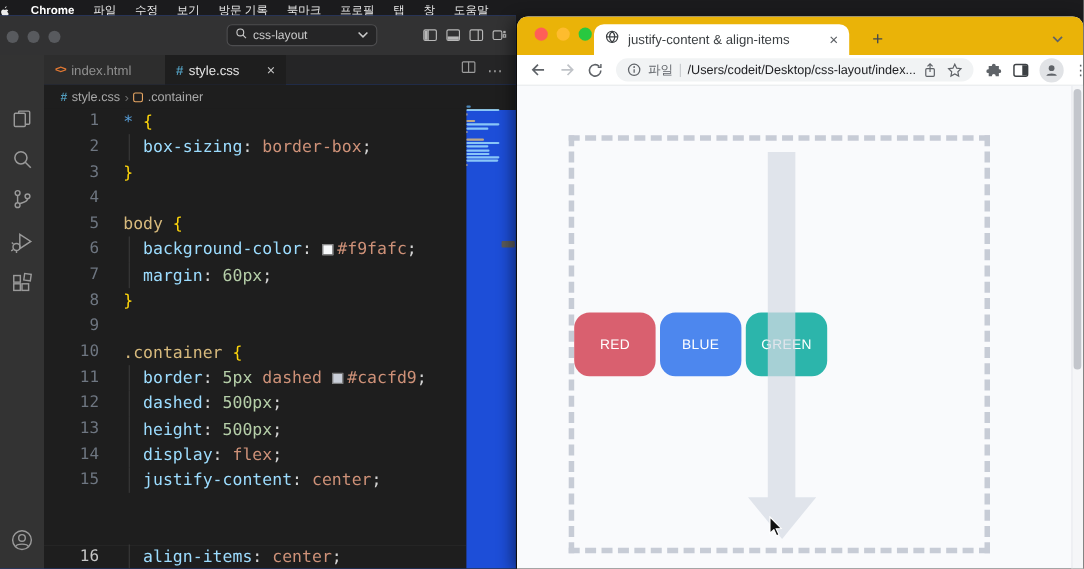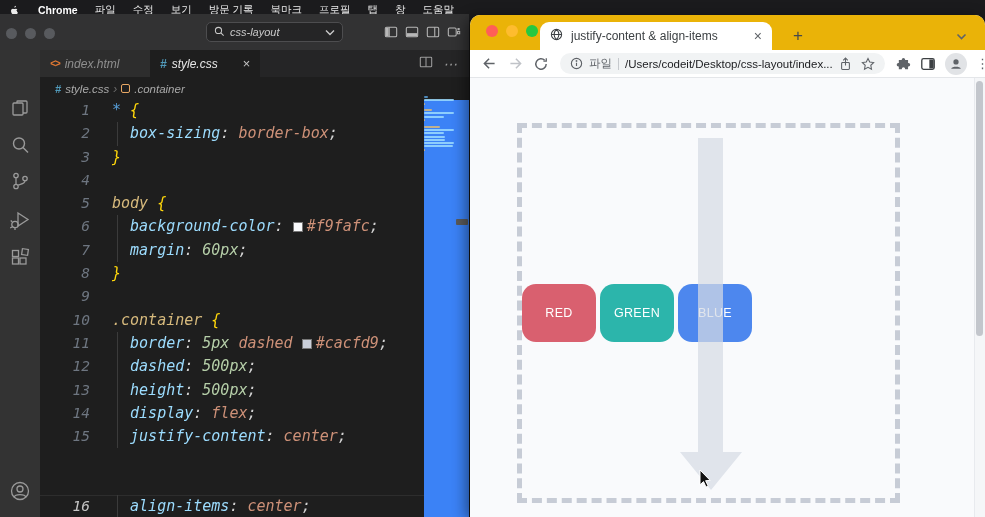--- a/index.html
+++ b/index.html
@@ -1,27 +1,27 @@
 <!DOCTYPE html>
 <html><head>
 <meta charset="utf-8">
 <style>
   * { margin:0; padding:0; box-sizing:border-box; }
   body { font-family:"Liberation Sans", sans-serif; background:#000; }
   .screen { position:relative; width:985px; height:517px; overflow:hidden; background:#151515; }
 
   
   .menubar { position:absolute; left:0; top:0; width:985px; height:20px; background:#1b1b1d;
-    display:flex; align-items:center; gap:17px; padding-left:10px; color:#ececec; font-size:10.5px; }
+    display:flex; align-items:center; gap:17px; color:#ececec; font-size:10.5px; }
   .menubar .app-name { font-weight:bold; color:#fff; }
   .menubar .mi { white-space:nowrap; }
   .apple-svg { width:11px; height:11px; display:block; }
 
   
-  .vscode { position:absolute; left:0; top:14px; width:469px; height:503px; background:#3b82f6;font-style:italic; }
+  .vscode { position:absolute; left:0; top:14px; width:469px; height:503px; background:#1d4ed8; }
   .vs-titlebar { position:absolute; left:0; top:0; width:100%; height:36px; background:#323233; }
   .vs-lights { position:absolute; left:6px; top:14px; display:flex; gap:8px; }
   .vs-lights i { width:11px; height:11px; border-radius:50%; background:#585a5e; display:block; }
   .vs-search { position:absolute; left:206px; top:8px; width:137px; height:20px; background:#252526;
     border:1px solid #4d4d4f; border-radius:5px; display:flex; align-items:center; gap:5px;
     padding:0 7px; color:#c9c9c9; font-size:11px; }
   .vs-search .chev { margin-left:auto; }
   .vs-layout-icons { position:absolute; right:8px; top:11px; display:flex; gap:7px; }
   .vs-layout-icons svg { display:block; }
 
@@ -443,22 +443,22 @@
               <path d="M2.5 13.5c.9-3 10.1-3 11 0z"></path>
             </svg>
         </span>
         <span class="dots3">⋮</span>
       </div>
     </div>
 
     <div class="ch-content">
       <div class="flex-container">
           <div class="pbox" style="background: rgb(217, 96, 111);">RED</div>
+          <div class="pbox" style="background: rgb(77, 135, 238);">BLUE</div>
           <div class="pbox" style="background: rgb(44, 181, 171);">GREEN</div>
-          <div class="pbox" style="background: rgb(77, 135, 238);">BLUE</div>
         </div>
       <div class="big-arrow"></div>
       <div class="page-scrollbar">
         <div class="page-thumb"></div>
       </div>
       <span class="mouse-cursor">
         <svg width="14" height="20" viewBox="0 0 14 20">
             <path d="M1 1l10.2 10.4-4.6.3 2.6 5.4-2.2 1-2.5-5.5L1 15.8z" fill="#111" stroke="#fff" stroke-width="1"></path>
           </svg>
       </span>

